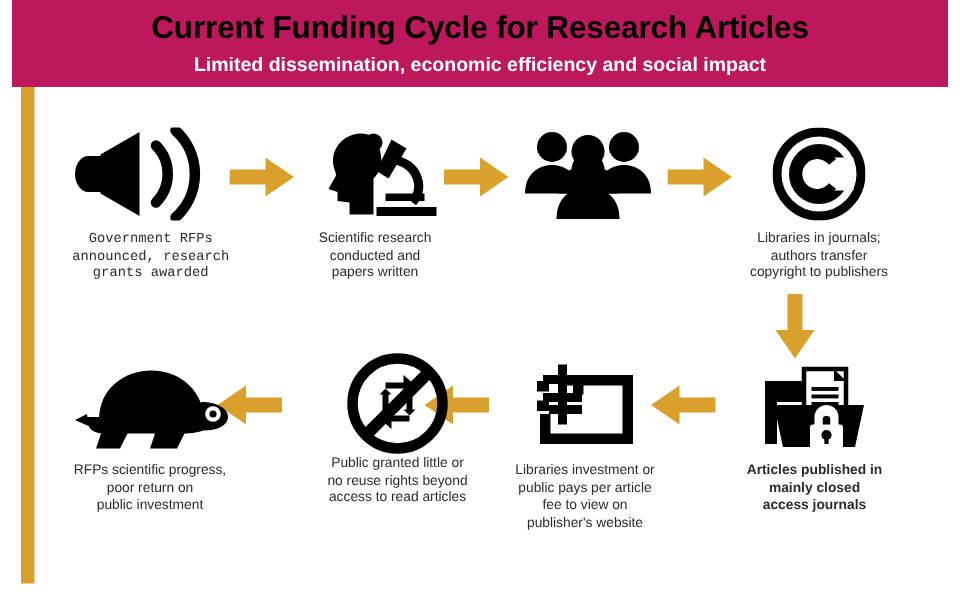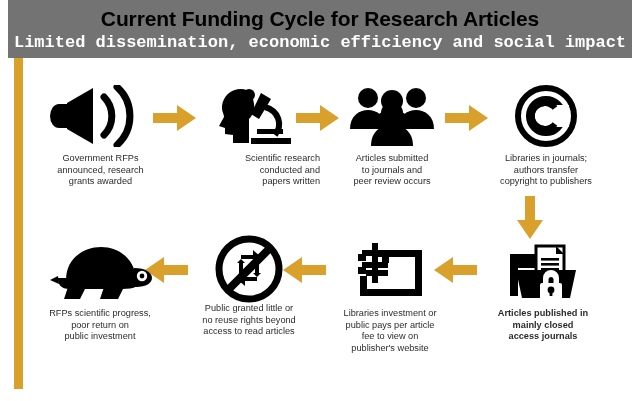--- a/index.html
+++ b/index.html
@@ -16,45 +16,44 @@
     color: #231f20;
   }
 
   
   #header-band {
     position: absolute;
     left: 8px;
     top: 0px;
     width: 624px;
     height: 58px;
-    background: #737373;
+    background: #be185d;
   }
   #header-title {
     position: absolute;
     left: 0;
     top: 7px;
     width: 100%;
     text-align: center;
     font-size: 21px;
     font-weight: bold;
     color: #000000;
     letter-spacing: -0.1px;
     line-height: 24px;
   }
   #header-subtitle {
     position: absolute;
     left: 0;
     top: 35px;
     width: 100%;
     text-align: center;
-    font-size: 17px;
+    font-size: 13px;
     font-weight: bold;
     color: #ffffff;
     line-height: 16px;
-    font-family: Liberation Mono, monospace;
   }
 
   
   #left-bar {
     position: absolute;
     left: 14px;
     top: 58px;
     width: 9px;
     height: 331px;
     background: #d9a02b;
@@ -87,42 +86,42 @@
 </head>
 <body>
 
 <div id="header-band">
   <div id="header-title">Current Funding Cycle for Research Articles</div>
   <div id="header-subtitle">Limited dissemination, economic efficiency and social impact</div>
 </div>
 
 <div id="left-bar"></div>
 
-<div class="step" style="left:28px; top:85px; width:145px;">
+<div class="step" style="left:28px; top:85px; width:145px;font-family:Liberation Mono, monospace;">
   <span class="step-icon">
     <svg width="108" height="62" viewBox="0 0 108 62">
       <path d="M46 3 L46 59 L20 44 L20 18 Z" fill="#000"></path>
       <rect x="13" y="19" width="9" height="24" fill="#000"></rect>
       <ellipse cx="12" cy="31" rx="9" ry="12" fill="#000"></ellipse>
       <path d="M57 12 A27 27 0 0 1 57 50" stroke="#000" stroke-width="7" fill="none" stroke-linecap="round"></path>
       <path d="M70 2 A39 39 0 0 1 70 60" stroke="#000" stroke-width="7" fill="none" stroke-linecap="round"></path>
     </svg>
   </span>
   <span class="step-caption">Government RFPs
 announced, research
 grants awarded</span>
 </div>
 
 <div class="arrow" style="left:153px; top:103px;">
   <svg width="44" height="30" viewBox="0 0 44 30">
     <path d="M0 10 L24 10 L24 2 L43 15 L24 28 L24 20 L0 20 Z" fill="#d9a02b"></path>
   </svg>
 </div>
 
-<div class="step" style="left:180px; top:85px; width:140px;text-align:right;">
+<div class="step" style="left:180px; top:85px; width:140px;">
   <span class="step-icon">
     <svg width="90" height="62" viewBox="0 0 90 62">
 
       <path d="M36 4 C26 4 18 11 17 21 C16.5 26 19 29 19 32 L14 41 L20 43 L20 49 L28 50 L28 58 L44 58 L44 34
                C48 30 50 25 49 19 C48 10 44 4 36 4 Z" fill="#000"></path>
 
       <circle cx="44" cy="10" r="6" fill="#000"></circle>
 
       <path d="M56 8 L66 14 L54 34 L46 29 Z" fill="#000"></path>
 
@@ -154,23 +153,20 @@
       <circle cx="70" cy="13" r="10" fill="#000"></circle>
       <path d="M52 44 C52 31 61 25 70 25 C79 25 88 31 88 44 Z" fill="#000"></path>
 
       <circle cx="46" cy="16" r="11" fill="#000"></circle>
       <path d="M26 44 C26 31 36 25 46 25 C56 25 66 31 66 44 Z" fill="#000"></path>
 
       <circle cx="46" cy="28" r="11" fill="#000"></circle>
       <path d="M25 61 C25 47 34 40 46 40 C58 40 67 47 67 61 Z" fill="#000"></path>
     </svg>
   </span>
-  <span class="step-caption">Articles submitted
-to journals and
-peer review occurs</span>
 </div>
 
 <div class="arrow" style="left:445px; top:103px;">
   <svg width="44" height="30" viewBox="0 0 44 30">
     <path d="M0 10 L24 10 L24 2 L43 15 L24 28 L24 20 L0 20 Z" fill="#d9a02b"></path>
   </svg>
 </div>
 
 <div class="step" style="left:468px; top:85px; width:156px;">
   <span class="step-icon">
@@ -245,21 +241,21 @@
 fee to view on
 publisher's website</span>
 </div>
 
 <div class="arrow" style="left:283px; top:255px;">
   <svg width="44" height="30" viewBox="0 0 44 30">
     <path d="M43 10 L19 10 L19 2 L0 15 L19 28 L19 20 L43 20 Z" fill="#d9a02b"></path>
   </svg>
 </div>
 
-<div class="step" style="left:175px; top:235px; width:148px;">
+<div class="step" style="left:191px; top:235px; width:148px;">
   <span class="step-icon">
     <svg width="68" height="68" viewBox="0 0 68 68">
       <circle cx="34" cy="34" r="30" fill="none" stroke="#000" stroke-width="7"></circle>
 
       <path d="M26 20 L38 20 L38 15 L46 22 L38 29 L38 24 L26 24 Z" fill="#000"></path>
       <path d="M42 46 L30 46 L30 51 L22 44 L30 37 L30 42 L42 42 Z" fill="#000"></path>
       <path d="M22 28 L26 24 L30 28 L28 28 L28 40 L24 40 L24 28 Z" fill="#000"></path>
       <path d="M46 38 L42 42 L38 38 L40 38 L40 26 L44 26 L44 38 Z" fill="#000"></path>
 
       <line x1="13" y1="55" x2="55" y2="13" stroke="#000" stroke-width="8"></line>

